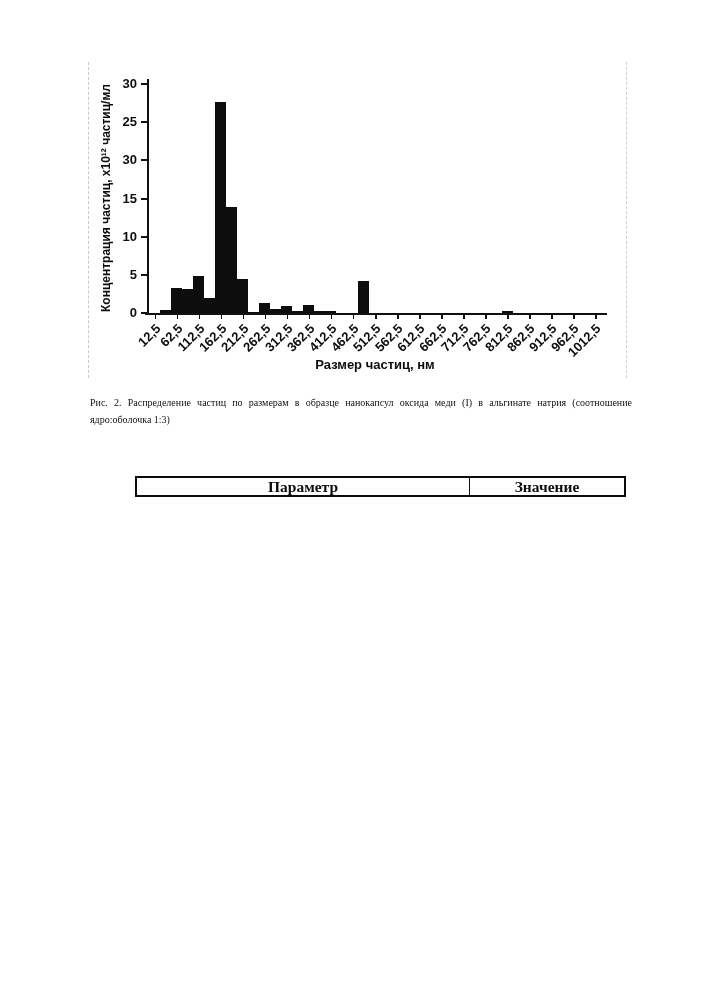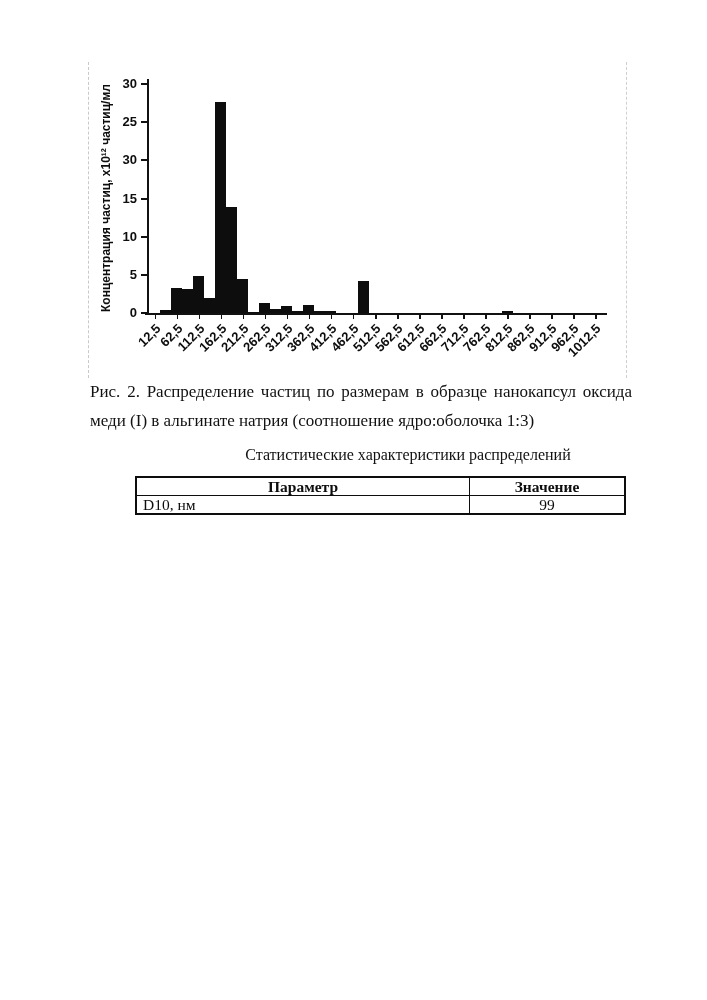--- a/index.html
+++ b/index.html
@@ -12,22 +12,22 @@
   
   .figure{
     position:absolute;left:88px;top:62px;width:537px;height:316px;margin:0;
     border-left:1px dashed #c9c9c9;border-right:1px dashed #cfcfcf;
   }
   #chart{position:absolute;left:0;top:0;width:100%;height:100%;}
   #chart span{white-space:nowrap;color:#0d0d0d;}
 
   
   .caption{
-    position:absolute;left:90px;top:378px;width:542px;margin:0;
-    font-size:17px;line-height:1.7;text-align:justify;
+    position:absolute;left:90px;top:394px;width:542px;margin:0;
+    font-size:10px;line-height:1.7;text-align:justify;
   }
 
   
   .table-title{
     position:absolute;left:150px;top:446px;width:516px;
     font-size:16px;text-align:center;
   }
 
   
   table.stats{
@@ -121,35 +121,31 @@
         <span style="position: absolute; left: 170.244px; top: 241.077px; width: 11.0244px; height: 9.92333px; background: rgb(13, 13, 13);"></span>
         <span style="position: absolute; left: 181.268px; top: 247.183px; width: 11.0244px; height: 3.81667px; background: rgb(13, 13, 13);"></span>
         <span style="position: absolute; left: 192.293px; top: 244.13px; width: 11.0244px; height: 6.87px; background: rgb(13, 13, 13);"></span>
         <span style="position: absolute; left: 203.317px; top: 249.473px; width: 11.0244px; height: 1.52667px; background: rgb(13, 13, 13);"></span>
         <span style="position: absolute; left: 214.341px; top: 243.367px; width: 11.0244px; height: 7.63333px; background: rgb(13, 13, 13);"></span>
         <span style="position: absolute; left: 225.366px; top: 248.71px; width: 11.0244px; height: 2.29px; background: rgb(13, 13, 13);"></span>
         <span style="position: absolute; left: 236.39px; top: 249.092px; width: 11.0244px; height: 1.90833px; background: rgb(13, 13, 13);"></span>
         <span style="position: absolute; left: 269.463px; top: 218.94px; width: 11.0244px; height: 32.06px; background: rgb(13, 13, 13);"></span>
         <span style="position: absolute; left: 412.78px; top: 248.71px; width: 11.0244px; height: 2.29px; background: rgb(13, 13, 13);"></span>
         <span style="position: absolute; left: -98.5px; top: 128.5px; width: 229px; text-align: center; font: bold 12px &quot;Liberation Sans&quot;, sans-serif; transform: rotate(-90deg);">Концентрация частиц, х10¹² частиц/мл</span>
+        <span style="position: absolute; left: 60px; top: 295px; width: 452px; text-align: center; font: bold 13px &quot;Liberation Sans&quot;, sans-serif;">Размер частиц, нм</span>
       </div>
   </figure>
 
   <p class="caption">Рис. 2. Распределение частиц по размерам в образце нанокапсул оксида меди (I) в альгинате натрия (соотношение ядро:оболочка 1:3)</p>
 
-  <div class="table-title">Статистические характеристики распределений</div>
 
   <table class="stats">
     <thead>
       <tr>
         <th class="col-param">Параметр</th>
         <th class="col-value">Значение</th>
       </tr>
     </thead>
     <tbody>
-      <tr>
-        <td class="param">D10, нм</td>
-        <td class="value">99</td>
-      </tr>
     </tbody>
   </table>
 
 </div>
 
 </body></html>

